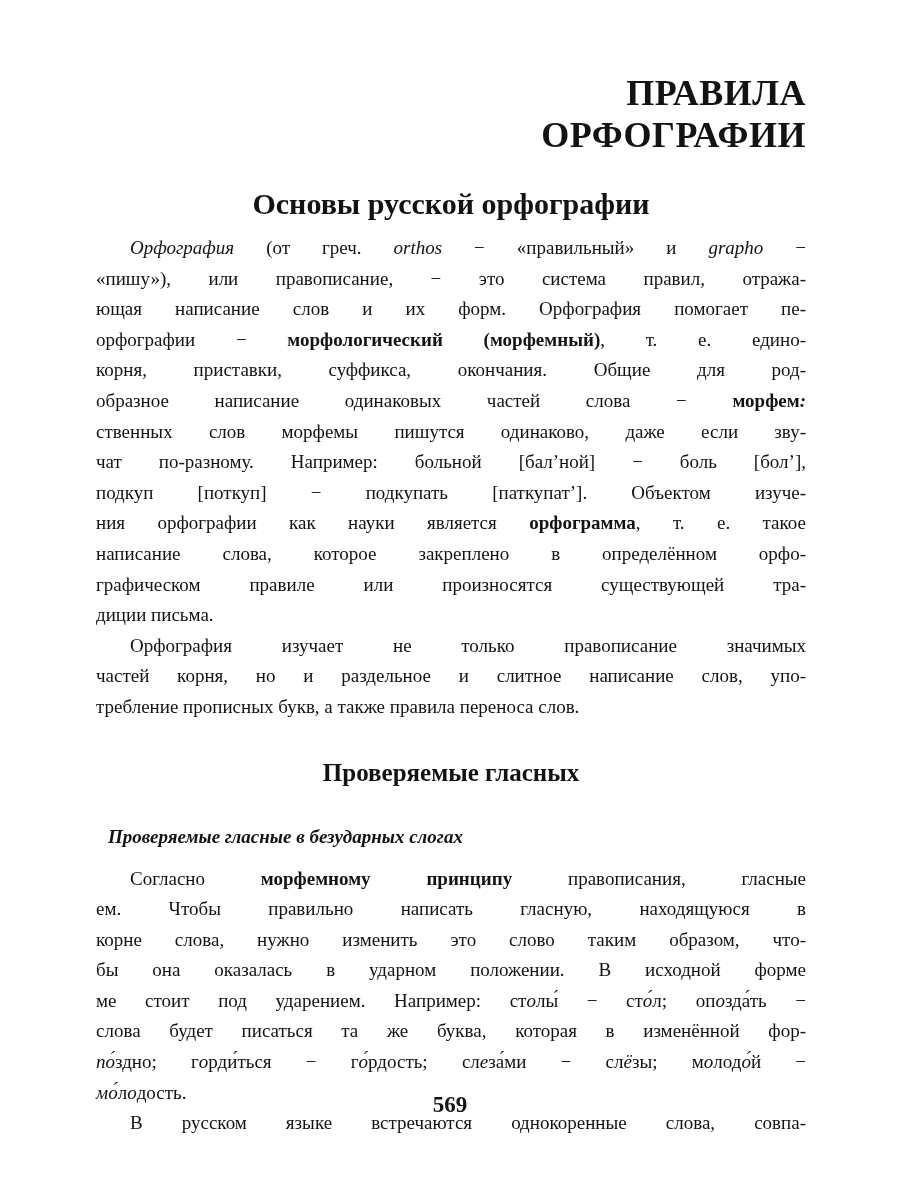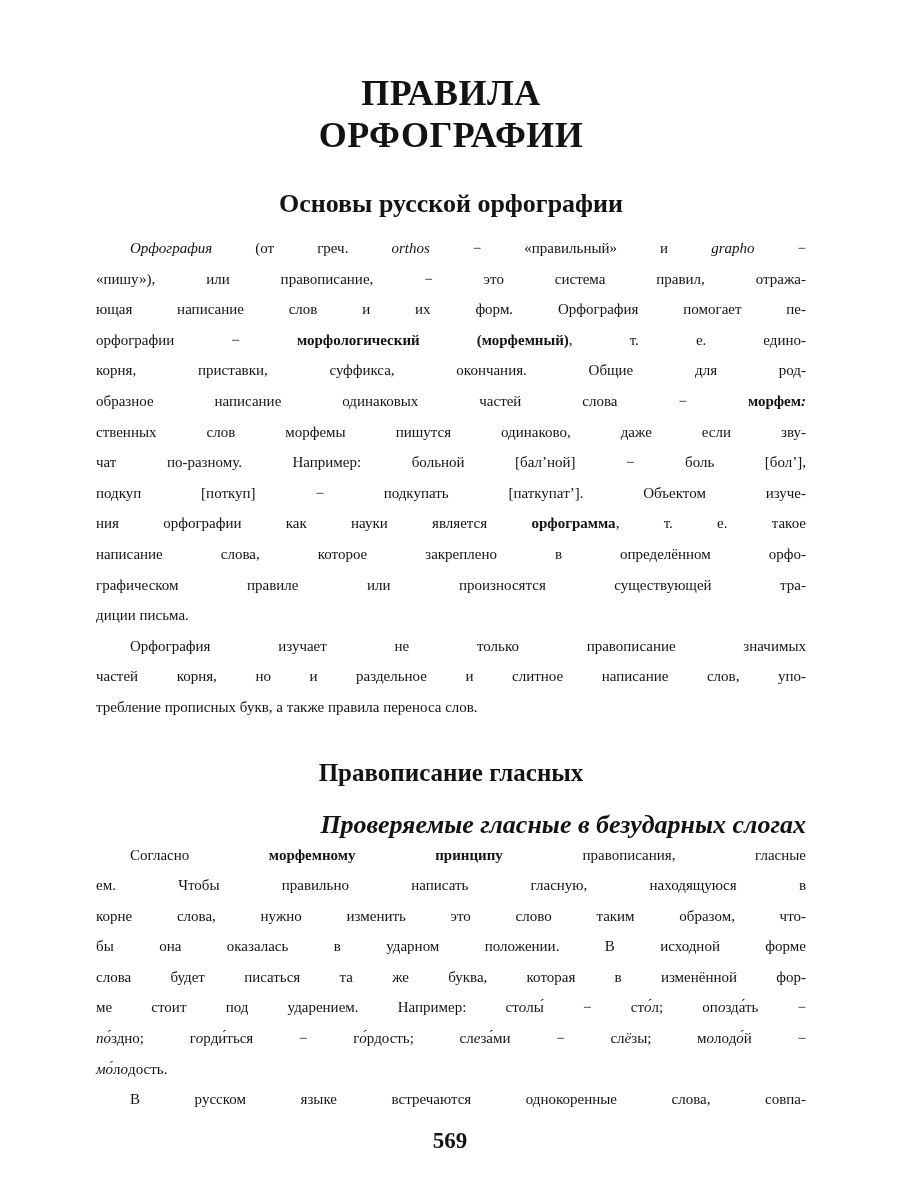--- a/index.html
+++ b/index.html
@@ -37,56 +37,56 @@
   .main-title {
     text-align: center;
     font-weight: bold;
     font-size: 36px;
     line-height: 42px;
     letter-spacing: 0.5px;
     margin: 0;
     padding-top: 72px;
     font-family: "Liberation Serif", "DejaVu Serif", serif;
   }
-  .main-title .tl { display: block; }
+  .main-title .tl { display: block; text-align: right; }
 
   .section-title {
     text-align: center;
     font-weight: bold;
-    font-size: 26px;
+    font-size: 30px;
     line-height: 30px;
     margin: 0;
     padding-top: 33px;
     padding-bottom: 2px;
   }
 
   .section-title-2 {
     text-align: center;
     font-weight: bold;
     font-size: 25px;
     line-height: 31px;
     margin: 0;
     padding-top: 34px;
   }
   .section-title-2 .tl { display: block; }
 
   .sub-title {
-    text-align: right;
+    text-align: left;
     font-style: italic;
-    font-size: 26px;
+    font-size: 19px;
     line-height: 24px;
-    margin: 0;
+    margin: 12px;
     padding-top: 25px;
     padding-bottom: 3px;
   }
 
   
   .para {
     margin: 0;
-    font-size: 15px;
+    font-size: 19px;
     line-height: 30.6px;
     text-align: justify;
     text-align-last: left;
     text-indent: 34px;
     hyphens: manual;
     word-spacing: 0px;
   }
   .para.first { padding-top: 12px; }
 
   
@@ -100,21 +100,21 @@
   .jl.last { text-align-last: left; }
 
   b, strong { font-weight: bold; }
   i, em { font-style: italic; }
   .bi { font-weight: bold; font-style: italic; }
 
   
   .folio {
     position: absolute;
     left: 0;
-    top: 1128px;
+    top: 1092px;
     width: 900px;
     text-align: center;
     font-weight: bold;
     font-size: 23px;
     line-height: 26px;
   }
 </style>
 </head>
 <body>
 
@@ -144,32 +144,32 @@
         <span class="jl last"><span>диции письма.</span></span>
       </p>
 
     <p class="para">
         <span class="jl"><span style="display: inline-block; width: 34px;"></span><span>Орфография изучает не только правописание значимых</span></span>
         <span class="jl"><span>частей корня, но и раздельное и слитное написание слов, упо-</span></span>
         <span class="jl last"><span>требление прописных букв, а также правила переноса слов.</span></span>
       </p>
 
     <h2 class="section-title-2">
-      <span class="tl">Правописание гласных</span>
+      <span class="tl">Проверяемые гласных</span>
     </h2>
 
     <h3 class="sub-title">Проверяемые гласные в безударных слогах</h3>
 
     <p class="para">
         <span class="jl"><span style="display: inline-block; width: 34px;"></span><span>Согласно </span><b>морфемному принципу</b><span> правописания, гласные</span></span>
         <span class="jl"><span>ем. Чтобы правильно написать гласную, находящуюся в</span></span>
         <span class="jl"><span>корне слова, нужно изменить это слово таким образом, что-</span></span>
         <span class="jl"><span>бы она оказалась в ударном положении. В исходной форме</span></span>
+        <span class="jl"><span>ме стоит под ударением. Например: ст</span><i>о</i><span>лы́ − ст</span><i>о́</i><span>л; оп</span><i>о</i><span>зда́ть −</span></span>
         <span class="jl"><span>слова будет писаться та же буква, которая в изменённой фор-</span></span>
-        <span class="jl"><span>ме стоит под ударением. Например: ст</span><i>о</i><span>лы́ − ст</span><i>о́</i><span>л; оп</span><i>о</i><span>зда́ть −</span></span>
         <span class="jl"><i>п</i><i>о́</i><span>здно; г</span><i>о</i><span>рди́ться − г</span><i>о́</i><span>рдость; сл</span><i>е</i><span>за́ми − сл</span><i>ё</i><span>зы; м</span><i>о</i><span>лод</span><i>о́</i><span>й −</span></span>
         <span class="jl last"><i>м</i><i>о́</i><span>л</span><i>о</i><span>дость.</span></span>
       </p>
 
     <p class="para">
         <span class="jl"><span style="display: inline-block; width: 34px;"></span><span>В русском языке встречаются однокоренные слова, совпа-</span></span>
       </p>
 
   </div>
 

